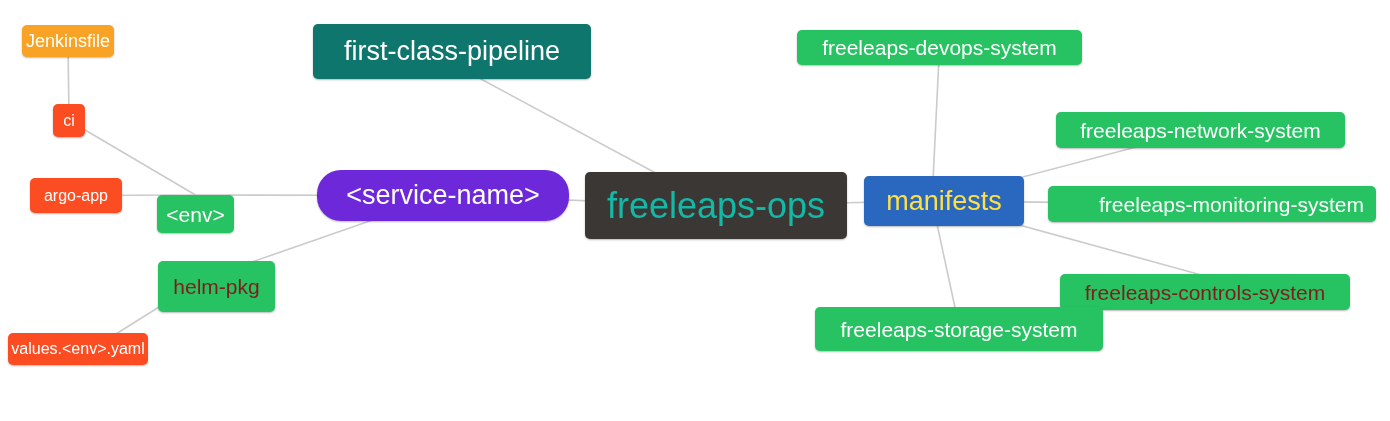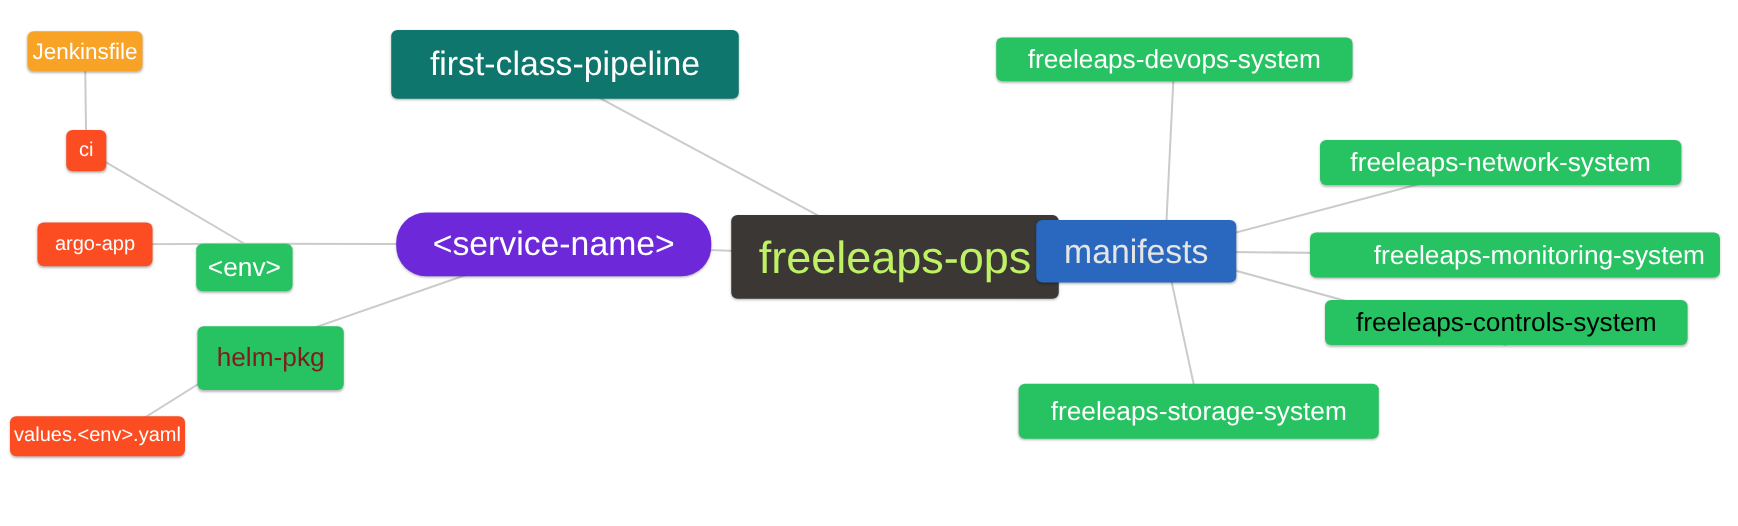--- a/index.html
+++ b/index.html
@@ -42,30 +42,30 @@
       <line x1="452" y1="63.5" x2="716" y2="205.5" stroke="#CBCBCB" stroke-width="1.6"></line>
       <line x1="443" y1="195.5" x2="716" y2="205.5" stroke="#CBCBCB" stroke-width="1.6"></line>
       <line x1="716" y1="205.5" x2="932" y2="201" stroke="#CBCBCB" stroke-width="1.6"></line>
       <line x1="932" y1="201" x2="939.5" y2="47.5" stroke="#CBCBCB" stroke-width="1.6"></line>
       <line x1="932" y1="201" x2="1200.5" y2="130" stroke="#CBCBCB" stroke-width="1.6"></line>
       <line x1="932" y1="201" x2="1212" y2="204" stroke="#CBCBCB" stroke-width="1.6"></line>
       <line x1="932" y1="201" x2="1205" y2="276" stroke="#CBCBCB" stroke-width="1.6"></line>
       <line x1="932" y1="201" x2="959" y2="326" stroke="#CBCBCB" stroke-width="1.6"></line>
     </svg>
 
-<div class="node s-xl" style="left: 585px; top: 172px; width: 262px; height: 67px; background: rgb(59, 55, 53); color: #bef264;">
+<div class="node s-xl" style="left: 585px; top: 172px; width: 262px; height: 67px; background: rgb(59, 55, 53); color: #14b8a6;">
       <span>freeleaps-ops</span>
     </div>
     <div class="node s-lg" style="left: 313px; top: 24px; width: 278px; height: 55px; background: #0f766e; color: rgb(255, 255, 255);">
       <span>first-class-pipeline</span>
     </div>
     <div class="node s-lg" style="left: 317px; top: 170px; width: 252px; height: 51px; background: #6d28d9; color: rgb(255, 255, 255); border-radius: 24px;">
       <span>&lt;service-name&gt;</span>
     </div>
-    <div class="node s-lg" style="left: 829px; top: 176px; width: 160px; height: 50px; background: rgb(42, 103, 190); color: #e5e5e5;">
+    <div class="node s-lg" style="left: 864px; top: 176px; width: 160px; height: 50px; background: rgb(42, 103, 190); color: #fde047;">
       <span>manifests</span>
     </div>
     <div class="node s-md" style="left: 157px; top: 176px; width: 77px; height: 38px; background: rgb(39, 194, 97); color: rgb(255, 255, 255); margin-top: 19px;">
       <span>&lt;env&gt;</span>
     </div>
     <div class="node s-md" style="left: 146px; top: 261px; width: 117px; height: 51px; background: rgb(39, 194, 97); color: #7f1d1d; margin-left: 12px;">
       <span>helm-pkg</span>
     </div>
     <div class="node s-xs" style="left: 22px; top: 25px; width: 92px; height: 32px; background: rgb(249, 163, 38); color: rgb(255, 255, 255);">
       <span>Jenkinsfile</span>
@@ -81,19 +81,19 @@
     </div>
     <div class="node s-md" style="left: 797px; top: 30px; width: 285px; height: 35px; background: rgb(39, 194, 97); color: rgb(255, 255, 255);">
       <span>freeleaps-devops-system</span>
     </div>
     <div class="node s-md" style="left: 1056px; top: 112px; width: 289px; height: 36px; background: rgb(39, 194, 97); color: rgb(255, 255, 255);">
       <span>freeleaps-network-system</span>
     </div>
     <div class="node s-md" style="left: 1048px; top: 186px; width: 328px; height: 36px; background: rgb(39, 194, 97); color: rgb(255, 255, 255); padding-left: 39px;">
       <span>freeleaps-monitoring-system</span>
     </div>
-    <div class="node s-md" style="left: 1060px; top: 240px; width: 290px; height: 36px; background: rgb(39, 194, 97); color: #000000;">
+    <div class="node s-md" style="left: 1060px; top: 274px; width: 290px; height: 36px; background: rgb(39, 194, 97); color: #7f1d1d;">
       <span>freeleaps-controls-system</span>
     </div>
     <div class="node s-md" style="left: 815px; top: 307px; width: 288px; height: 44px; background: rgb(39, 194, 97); color: rgb(255, 255, 255);">
       <span>freeleaps-storage-system</span>
     </div>
   </div>
 
 </body></html>

